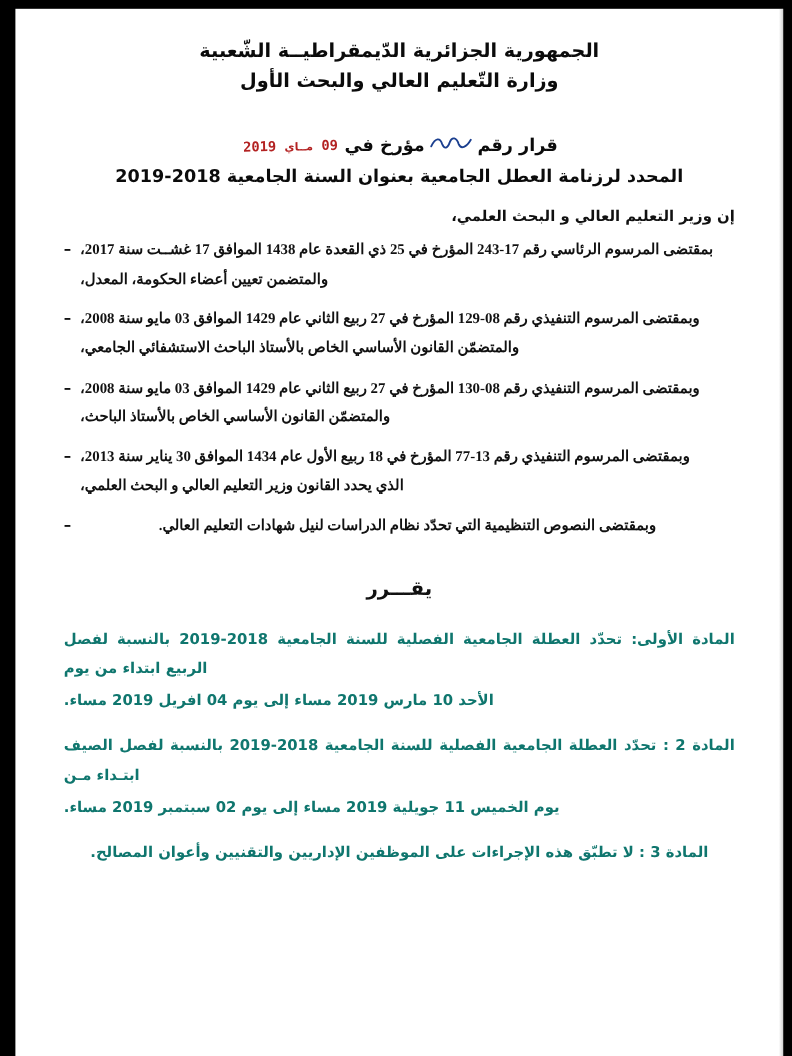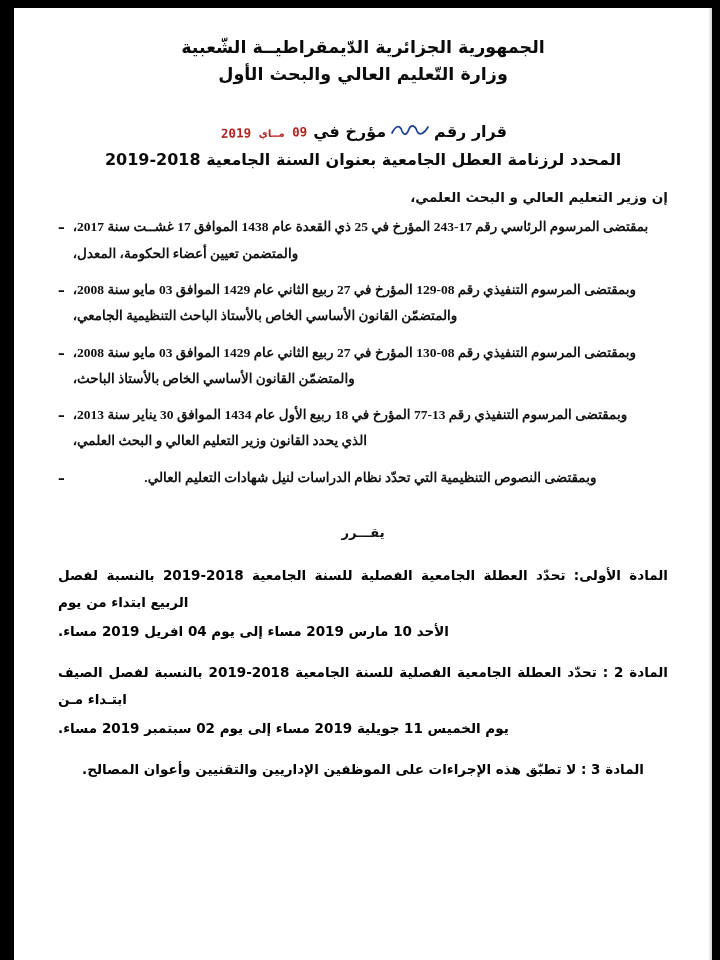--- a/index.html
+++ b/index.html
@@ -142,34 +142,34 @@
   }
   .clause .ctext .tail {
     display: block;
     text-align: right;
   }
 
   
   .decides {
     text-align: center;
     font-weight: bold;
-    font-size: 13px;
+    font-size: 18px;
     color: #111;
     margin-top: 34px;
     letter-spacing: 1px;
   }
 
   
   .articles { margin-top: 22px; direction: rtl; }
   .article { margin-bottom: 14px; }
   .article .a-main {
     font-size: 13.5px;
     font-weight: bold;
     line-height: 2.0;
-    color: #000000;
+    color: #0f766e;
     text-align: justify;
     text-align-last: left;
     direction: rtl;
   }
   .article .a-cont {
     display: block;
     text-align: right;
     margin-top: 2px;
   }
   .article.plain .a-main {
@@ -214,21 +214,21 @@
         <span class="ctext">
           <span>بمقتضى المرسوم الرئاسي رقم 17-243 المؤرخ في 25 ذي القعدة عام 1438 الموافق 17 غشــت سنة 2017،</span>
           <span class="tail">والمتضمن تعيين أعضاء الحكومة، المعدل،</span>
         </span>
       </div>
 
       <div class="clause">
         <span class="dash">–</span>
         <span class="ctext">
           <span>وبمقتضى المرسوم التنفيذي رقم 08-129 المؤرخ في 27 ربيع الثاني عام 1429 الموافق 03 مايو سنة 2008،</span>
-          <span class="tail">والمتضمّن القانون الأساسي الخاص بالأستاذ الباحث التنظيمية الجامعي،</span>
+          <span class="tail">والمتضمّن القانون الأساسي الخاص بالأستاذ الباحث الاستشفائي الجامعي،</span>
         </span>
       </div>
 
       <div class="clause">
         <span class="dash">–</span>
         <span class="ctext">
           <span>وبمقتضى المرسوم التنفيذي رقم 08-130 المؤرخ في 27 ربيع الثاني عام 1429 الموافق 03 مايو سنة 2008،</span>
           <span class="tail">والمتضمّن القانون الأساسي الخاص بالأستاذ الباحث،</span>
         </span>
       </div>

